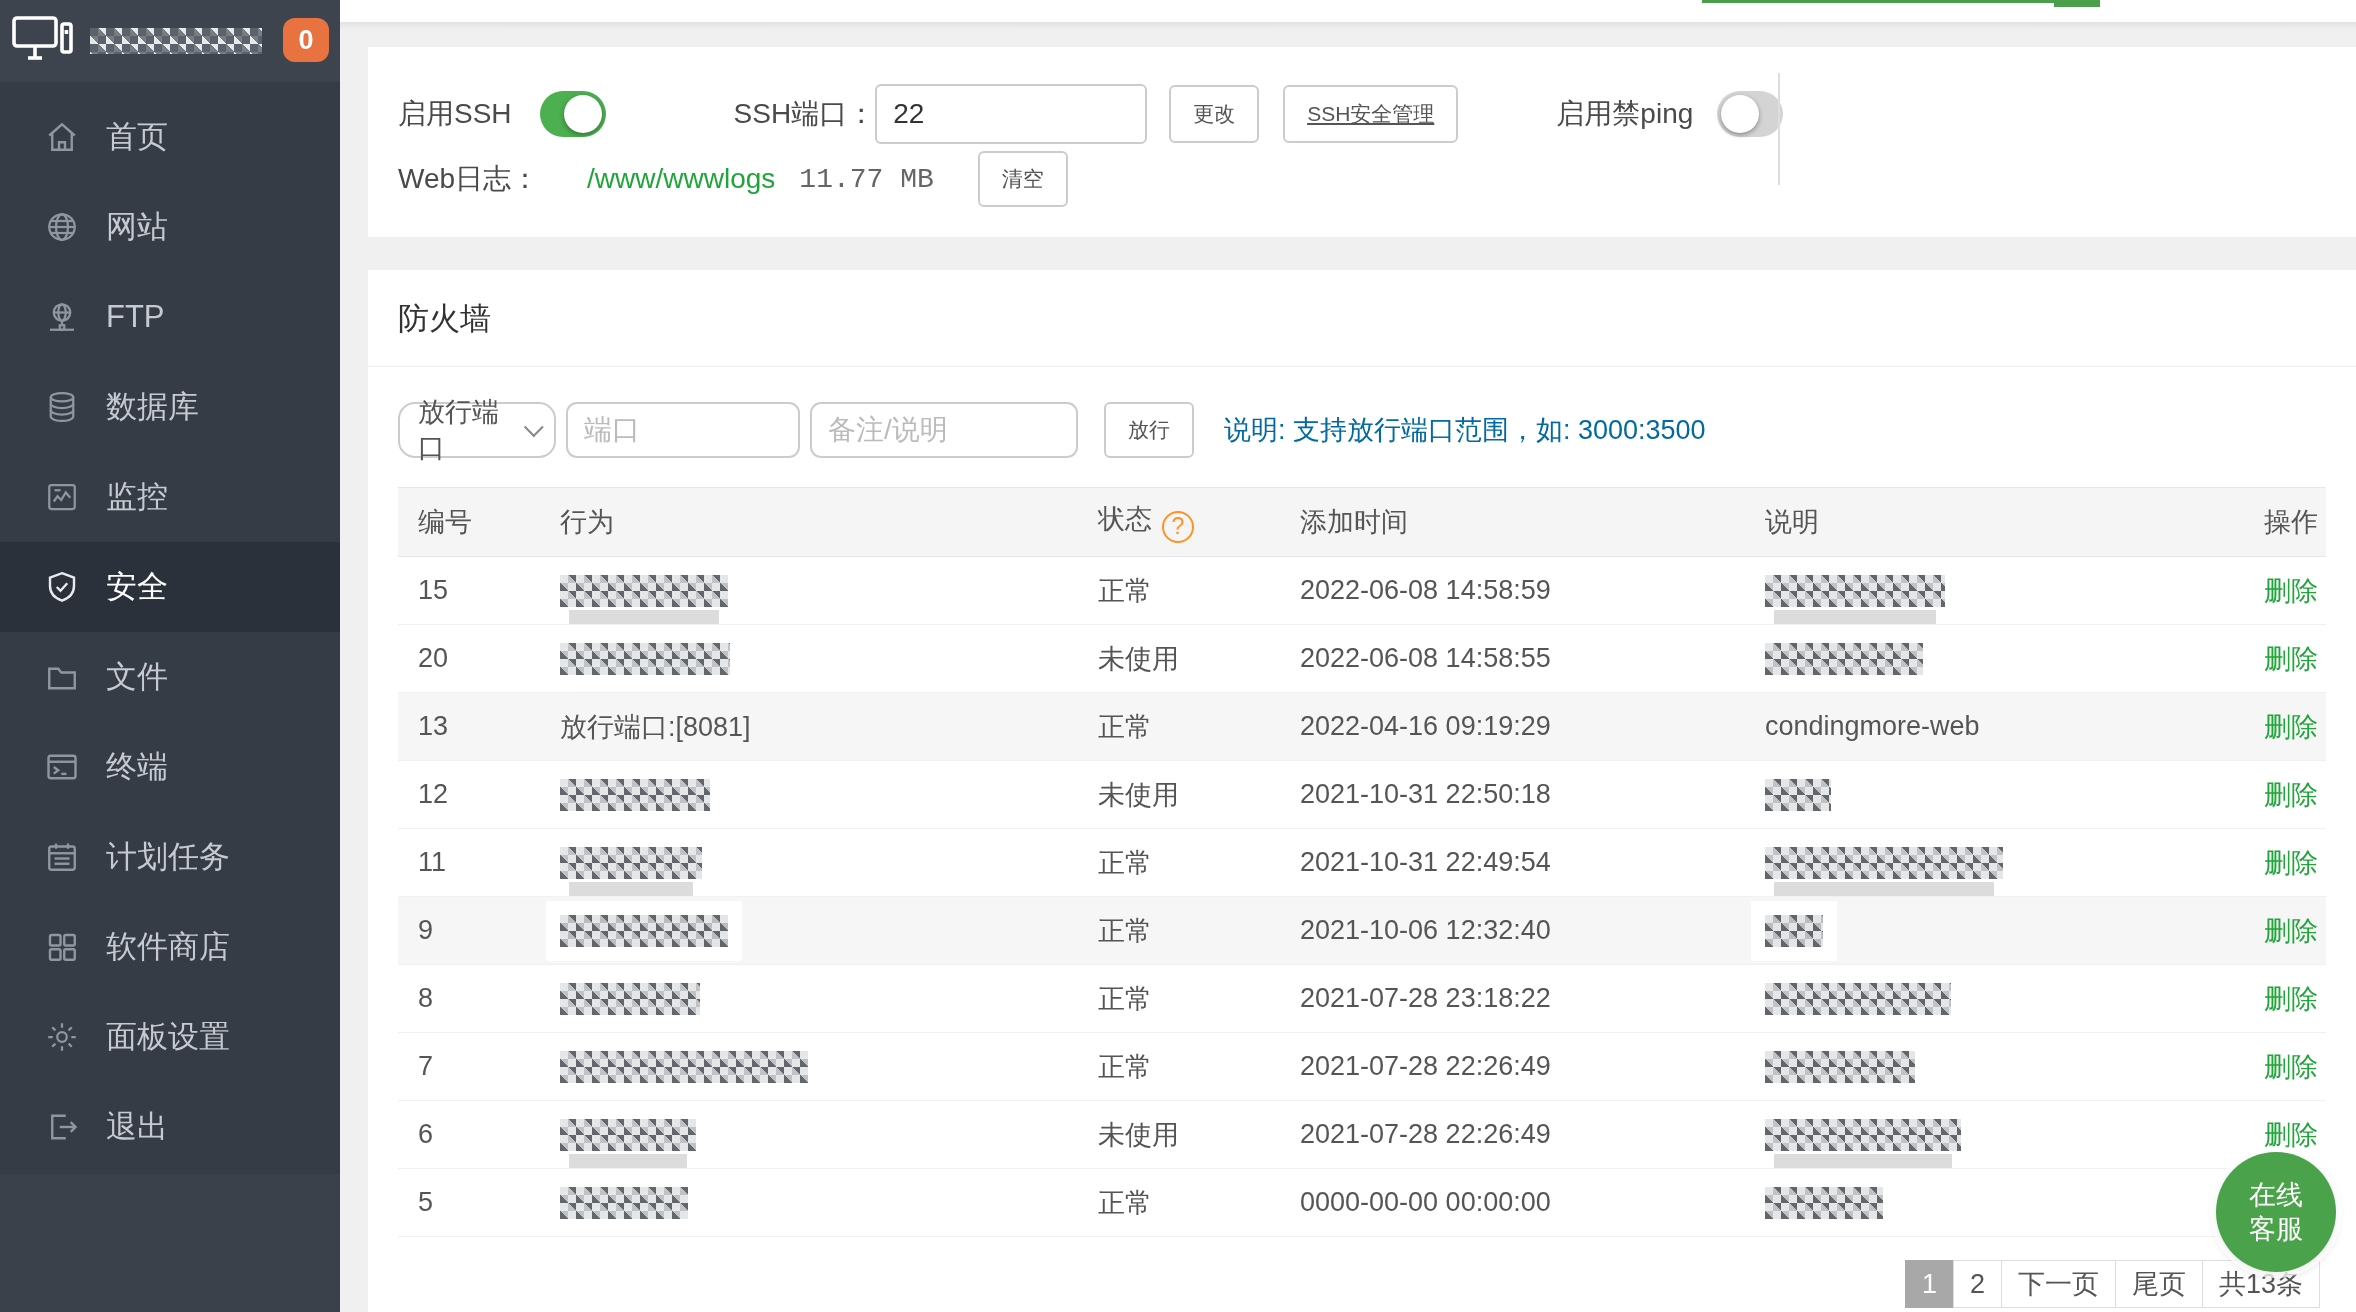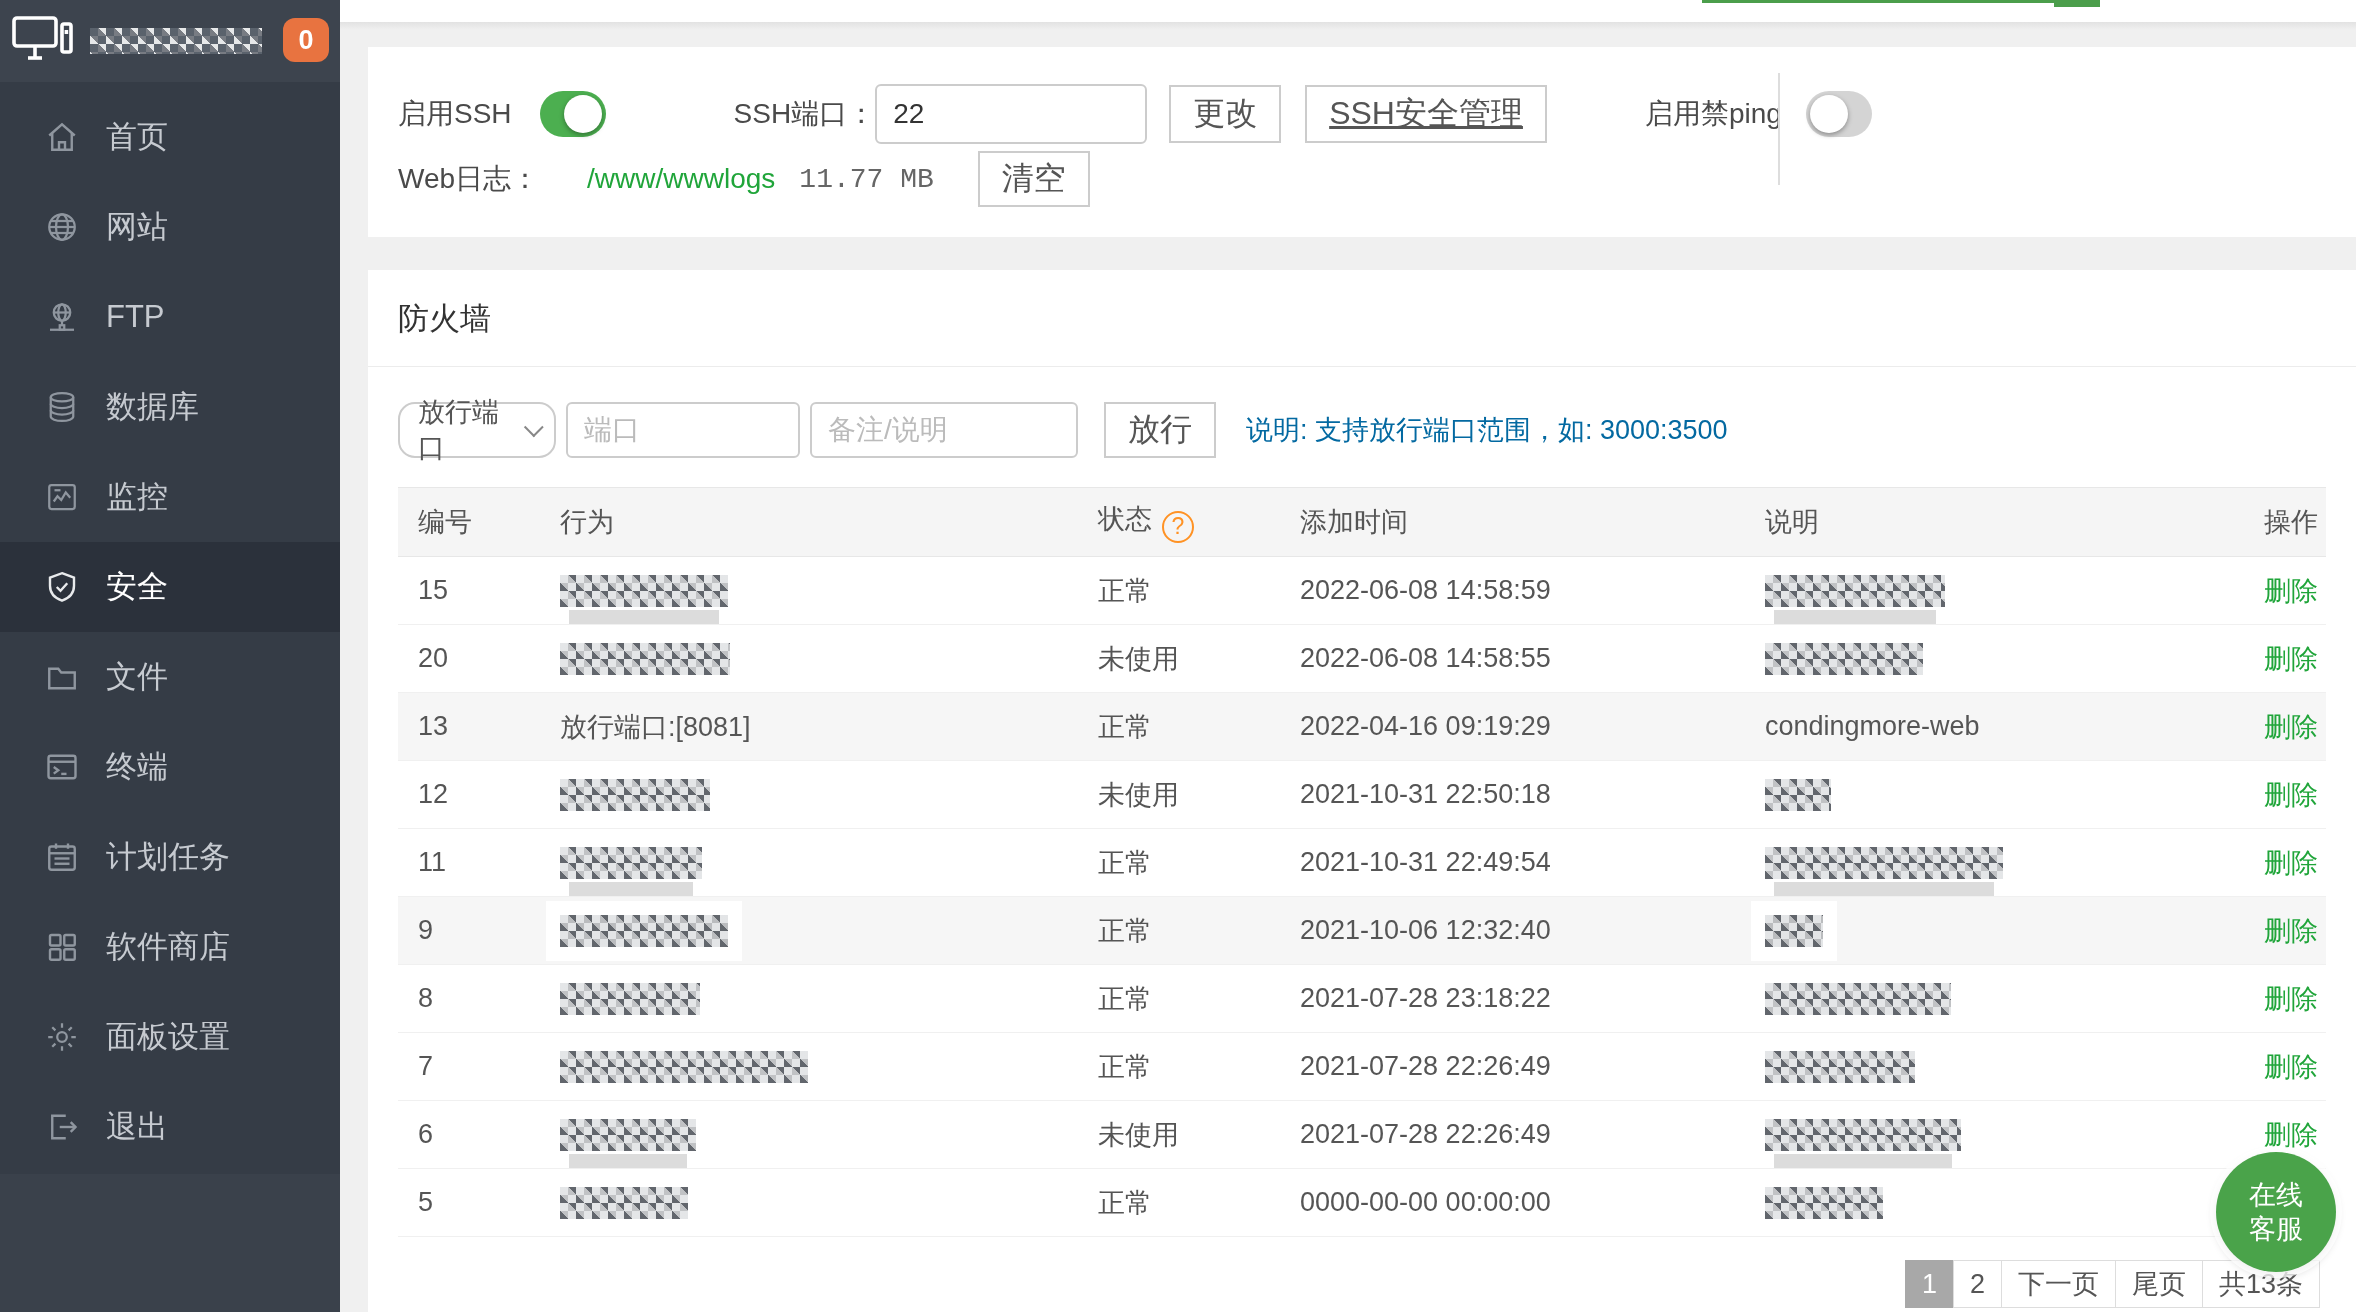--- a/index.html
+++ b/index.html
@@ -57,39 +57,39 @@
     background:#fff; box-shadow:0 2px 5px rgba(0,0,0,.35); }
   .toggle.on  { background:#4caf50; } .toggle.on  .knob { right:4px; }
   .toggle.off { background:#d4d4d4; } .toggle.off .knob { left:4px; }
   .txt-input {
     height:60px; border:2px solid #ccc; border-radius:6px; background:#fff;
     font-size:28px; color:#333; padding:0 16px;
     font-family:"Liberation Sans","DejaVu Sans",sans-serif;
   }
   .txt-input::placeholder { color:#bbb; }
   .btn {
-    height:58px; background:#fff; border:2px solid #ccc; border-radius:0;
-    font-size:32px; color:#555; padding:0 22px; cursor:pointer;
+    height:58px; background:#fff; border:2px solid #ccc; border-radius:6px;
+    font-size:21px; color:#555; padding:0 22px; cursor:pointer;
     font-family:"Liberation Sans","DejaVu Sans",sans-serif;
   }
   .vdivider { position:absolute; left:1410px; top:26px; width:2px; height:112px; background:#ddd; }
   .green-link { color:#20a53a; text-decoration:none; font-size:28px; cursor:pointer; }
   .size-text { color:#666; font-size:28px; }
   
   .fw-title { position:absolute; left:30px; top:28px; font-size:31px; color:#333; }
   .fw-divider { position:absolute; left:0; right:0; top:96px; height:1px; background:#ececec; }
   .fw-form { position:absolute; left:30px; top:132px; height:56px; display:flex; align-items:center; }
   .select-box {
     width:158px; height:56px; border:2px solid #ccc; border-radius:17px; background:#fff;
     display:flex; align-items:center; justify-content:space-between;
     padding:0 16px 0 18px; font-size:27px; color:#555; cursor:pointer;
   }
   .chevron { width:14px; height:14px; border-right:2px solid #888; border-bottom:2px solid #888;
     transform:rotate(45deg) translateY(-4px); }
-  .fw-form .txt-input { height:56px; }
+  .fw-form .txt-input { height:56px;border-radius:11px; }
   .fw-hint { color:#0369a1; font-size:27px; margin-left:30px; }
   
   .fw-table { position:absolute; left:30px; right:30px; top:217px; font-size:27px; }
   .t-row { display:flex; align-items:center; height:68px; border-bottom:1px solid #f0f0f0; background:#fff; }
   .t-row.shaded { background:#f6f6f6; }
   .t-head { background:#f5f5f5; height:70px; border-top:1px solid #e7e7e7; border-bottom:1px solid #e7e7e7; color:#555; }
   .c-id     { width:162px; padding-left:20px; }
   .c-action { width:538px; }
   .c-status { width:202px; }
   .c-time   { width:465px; }

